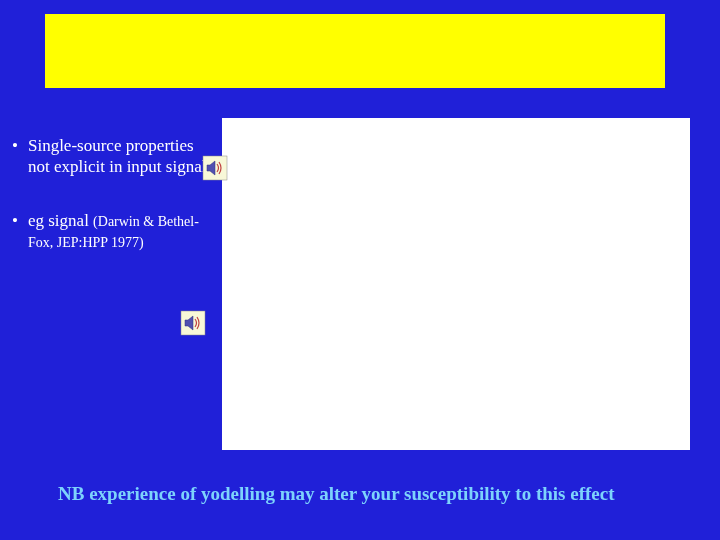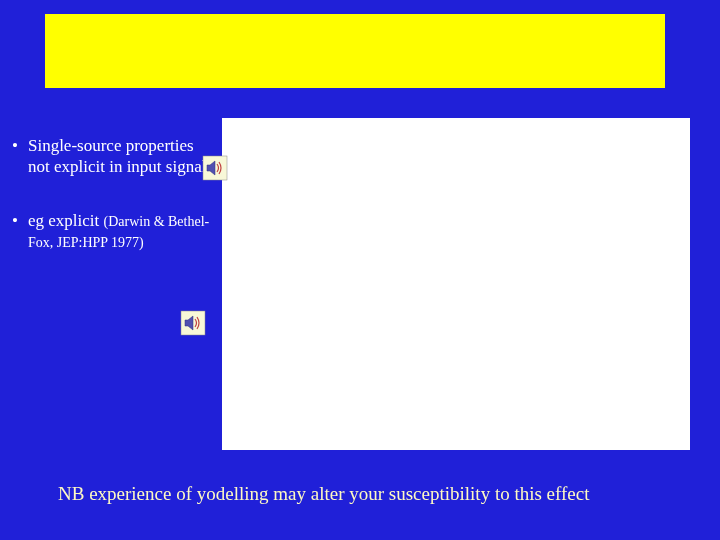--- a/index.html
+++ b/index.html
@@ -65,37 +65,38 @@
   .speaker {
     width: 26px;
     height: 26px;
     position: relative;
   }
   .footnote {
     position: absolute;
     top: 483px;
     left: 58px;
     font-size: 19px;
-    color: #fef9c3;
+    color: #7dd3fc;
+    font-weight: bold;
   }
 </style>
 </head>
 <body>
 
 <div class="title-bar"></div>
 
 <div class="content-area">
   <div class="bullet-item">
     <div class="bullet-marker">•</div>
     <div class="bullet-text">Single-source properties not explicit in input signal</div>
   </div>
   <div class="bullet-item">
     <div class="bullet-marker">•</div>
     <div class="bullet-text">
-      <span>eg  explicit  </span><span class="citation">(Darwin &amp; Bethel-Fox, JEP:HPP 1977)</span>
+      <span>eg  signal  </span><span class="citation">(Darwin &amp; Bethel-Fox, JEP:HPP 1977)</span>
     </div>
   </div>
 </div>
 
 <div class="white-panel"></div>
 
 <div class="speaker-icon-1">
   <div class="speaker">
     <svg width="26" height="26" viewBox="0 0 26 26">
       <rect x="1" y="1" width="24" height="24" fill="#f8f8d8" stroke="#888" stroke-width="0.5"></rect>

